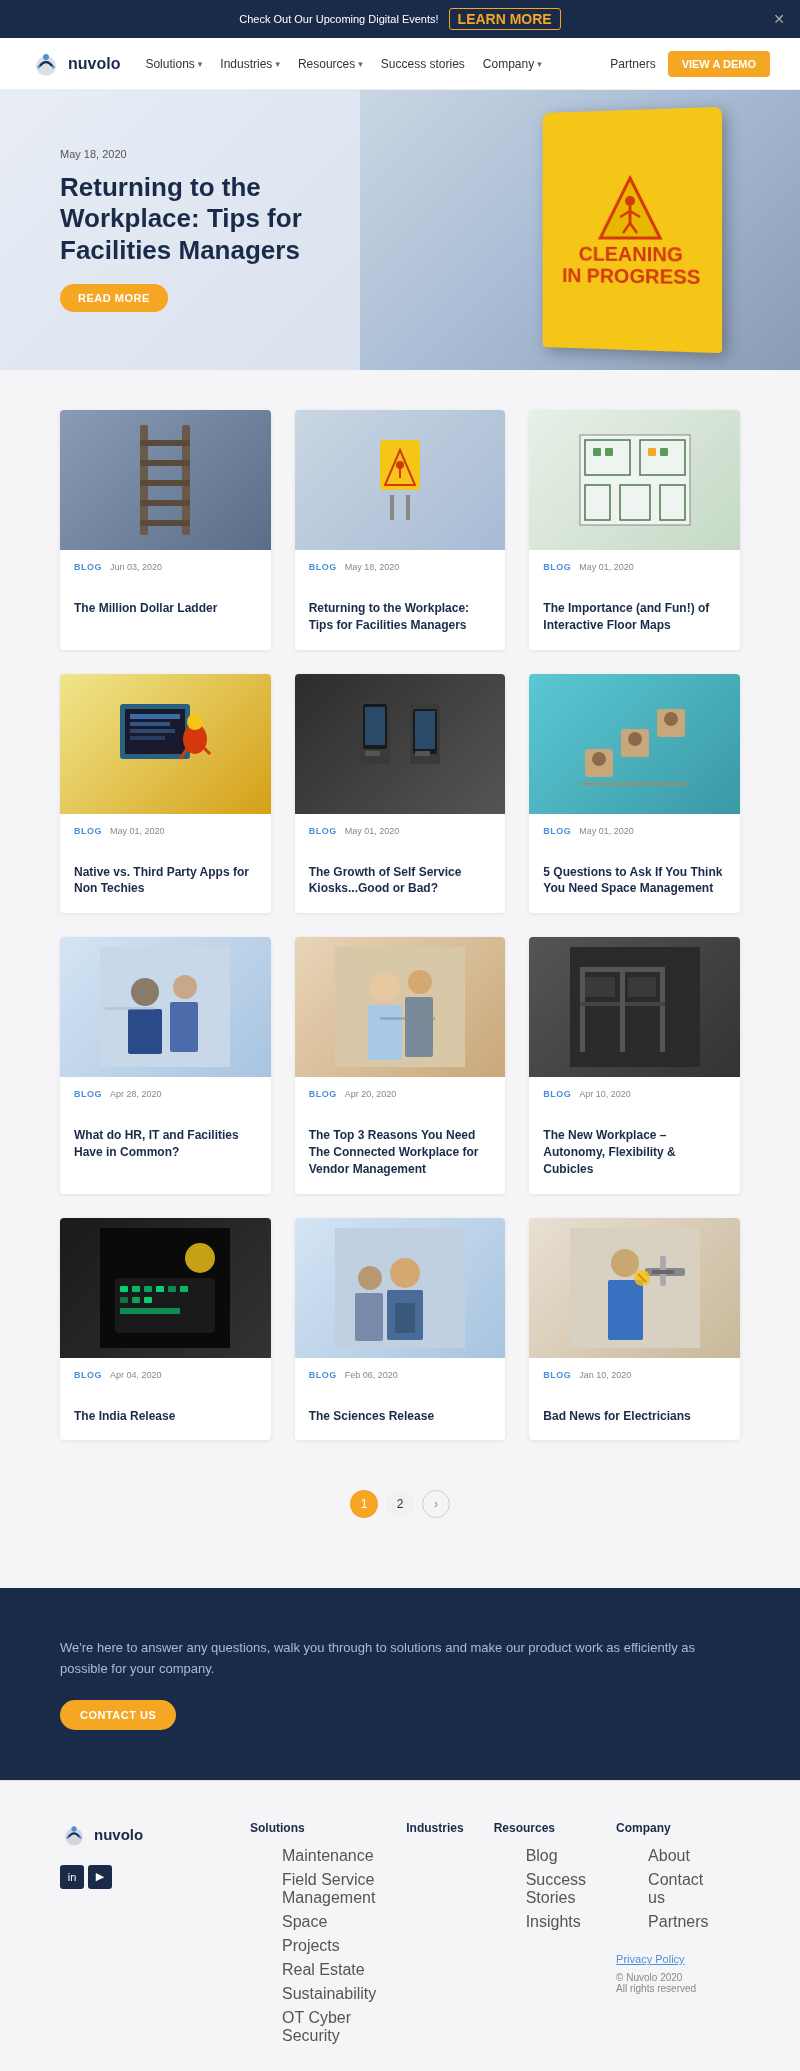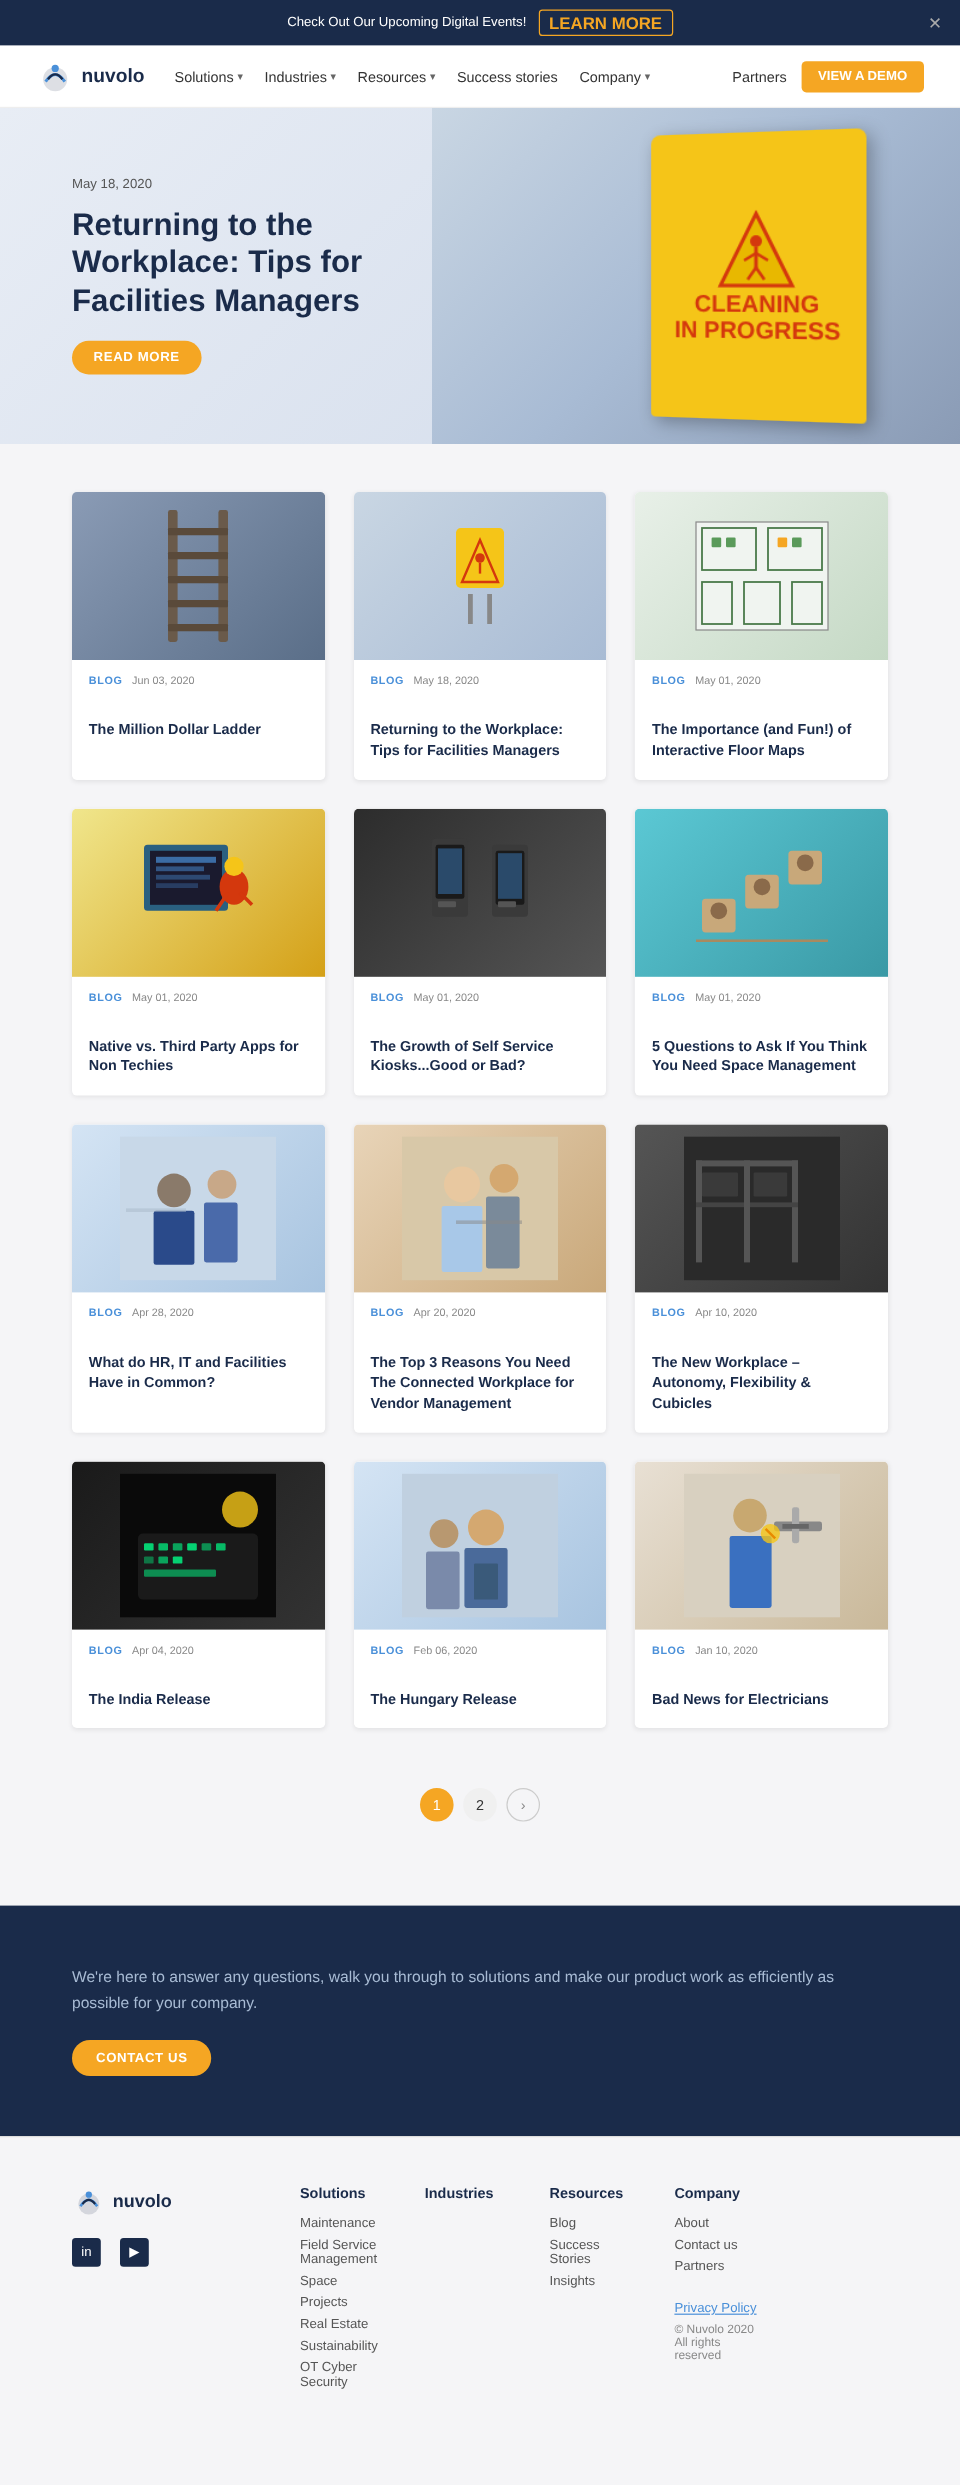--- a/index.html
+++ b/index.html
@@ -280,21 +280,21 @@
     }
     .footer-logo { display: flex; flex-direction: column; gap: 10px; }
     .footer-logo-img {
       display: flex;
       align-items: center;
       gap: 6px;
     }
     .footer-logo-text { font-size: 15px; font-weight: bold; color: #1a2b4a; }
     .footer-social {
       display: flex;
-      gap: 16px;
+      gap: 4px;
       margin-top: 6px;
     }
     .social-btn {
       width: 24px;
       height: 24px;
       background: #1a2b4a;
       border-radius: 3px;
       display: flex;
       align-items: center;
       justify-content: center;
@@ -303,24 +303,25 @@
       cursor: pointer;
     }
     .footer-col h4 {
       font-size: 12px;
       font-weight: 700;
       color: #1a2b4a;
       margin-bottom: 12px;
     }
     .footer-col ul { list-style: none; }
     .footer-col ul li {
-      font-size: 11px;
+      font-size: 16px;
       color: #555;
       margin-bottom: 6px;
       cursor: pointer;
+      margin-left: 32px;
     }
     .privacy-link { font-size: 11px; color: #4a90d9; text-decoration: underline; cursor: pointer; }
     .copyright { font-size: 10px; color: #888; }
 
     
     .hero-bg-overlay {
       position: absolute;
       right: 0;
       top: 0;
       width: 55%;
@@ -642,21 +643,21 @@
           <circle cx="35" cy="50" r="12" fill="#b89870"></circle>
           <rect x="20" y="65" width="28" height="48" fill="#7a8aaa" rx="2"></rect>
           <rect x="60" y="75" width="20" height="30" fill="#3a5a7a" rx="1"></rect>
         </svg>
       </div>
       <div class="blog-card-body">
         <div class="blog-meta">
           <span class="blog-tag">BLOG</span>
           <span class="blog-date">Feb 06, 2020</span>
         </div>
-        <div class="blog-title">The Hungary Release</div>
+        <div class="blog-title">The Sciences Release</div>
       </div>
     </div>
 
     <div class="blog-card">
       <div class="img-placeholder img-electrician">
         <svg width="130" height="120" viewBox="0 0 130 120">
           <rect x="0" y="0" width="130" height="120" fill="#d8d0c0"></rect>
           <circle cx="55" cy="35" r="14" fill="#c8a870"></circle>
           <rect x="38" y="52" width="35" height="60" fill="#3a70c0" rx="2"></rect>
           <rect x="75" y="40" width="40" height="8" fill="#888" rx="2"></rect>

